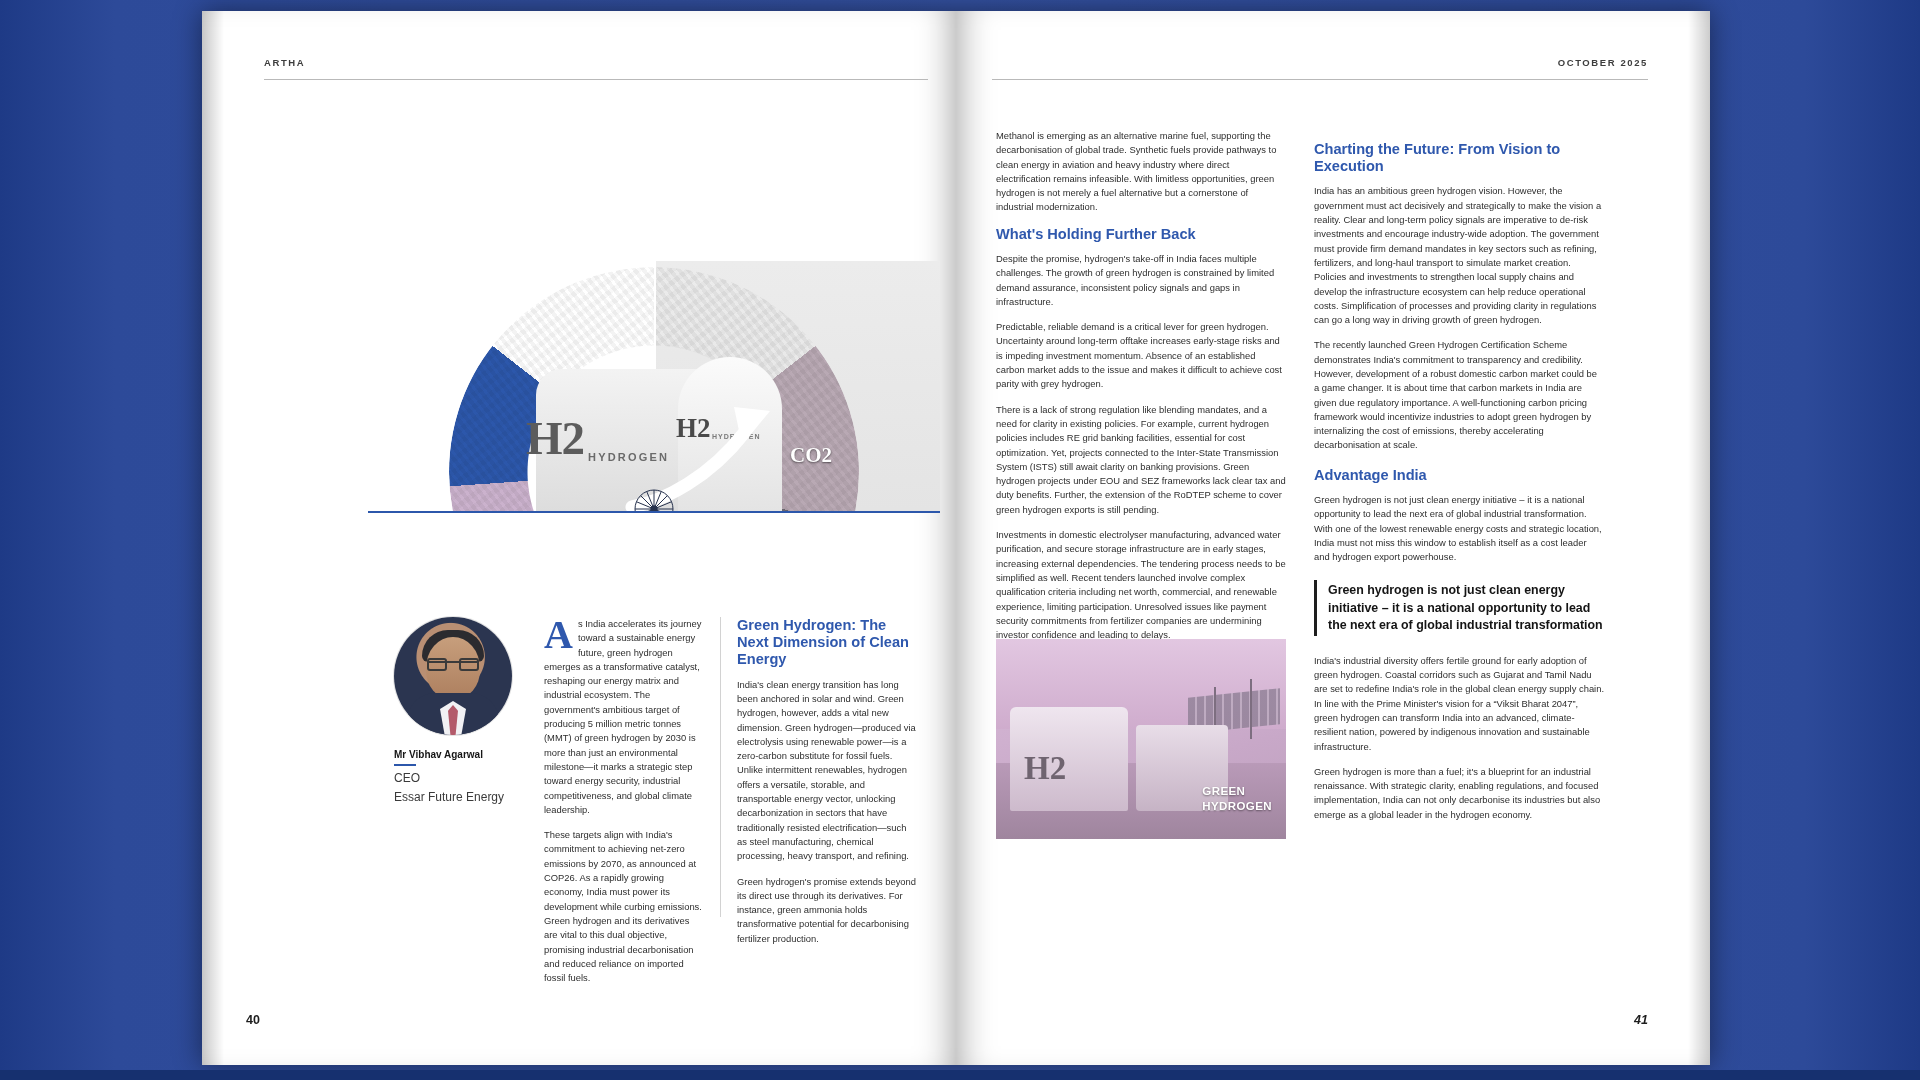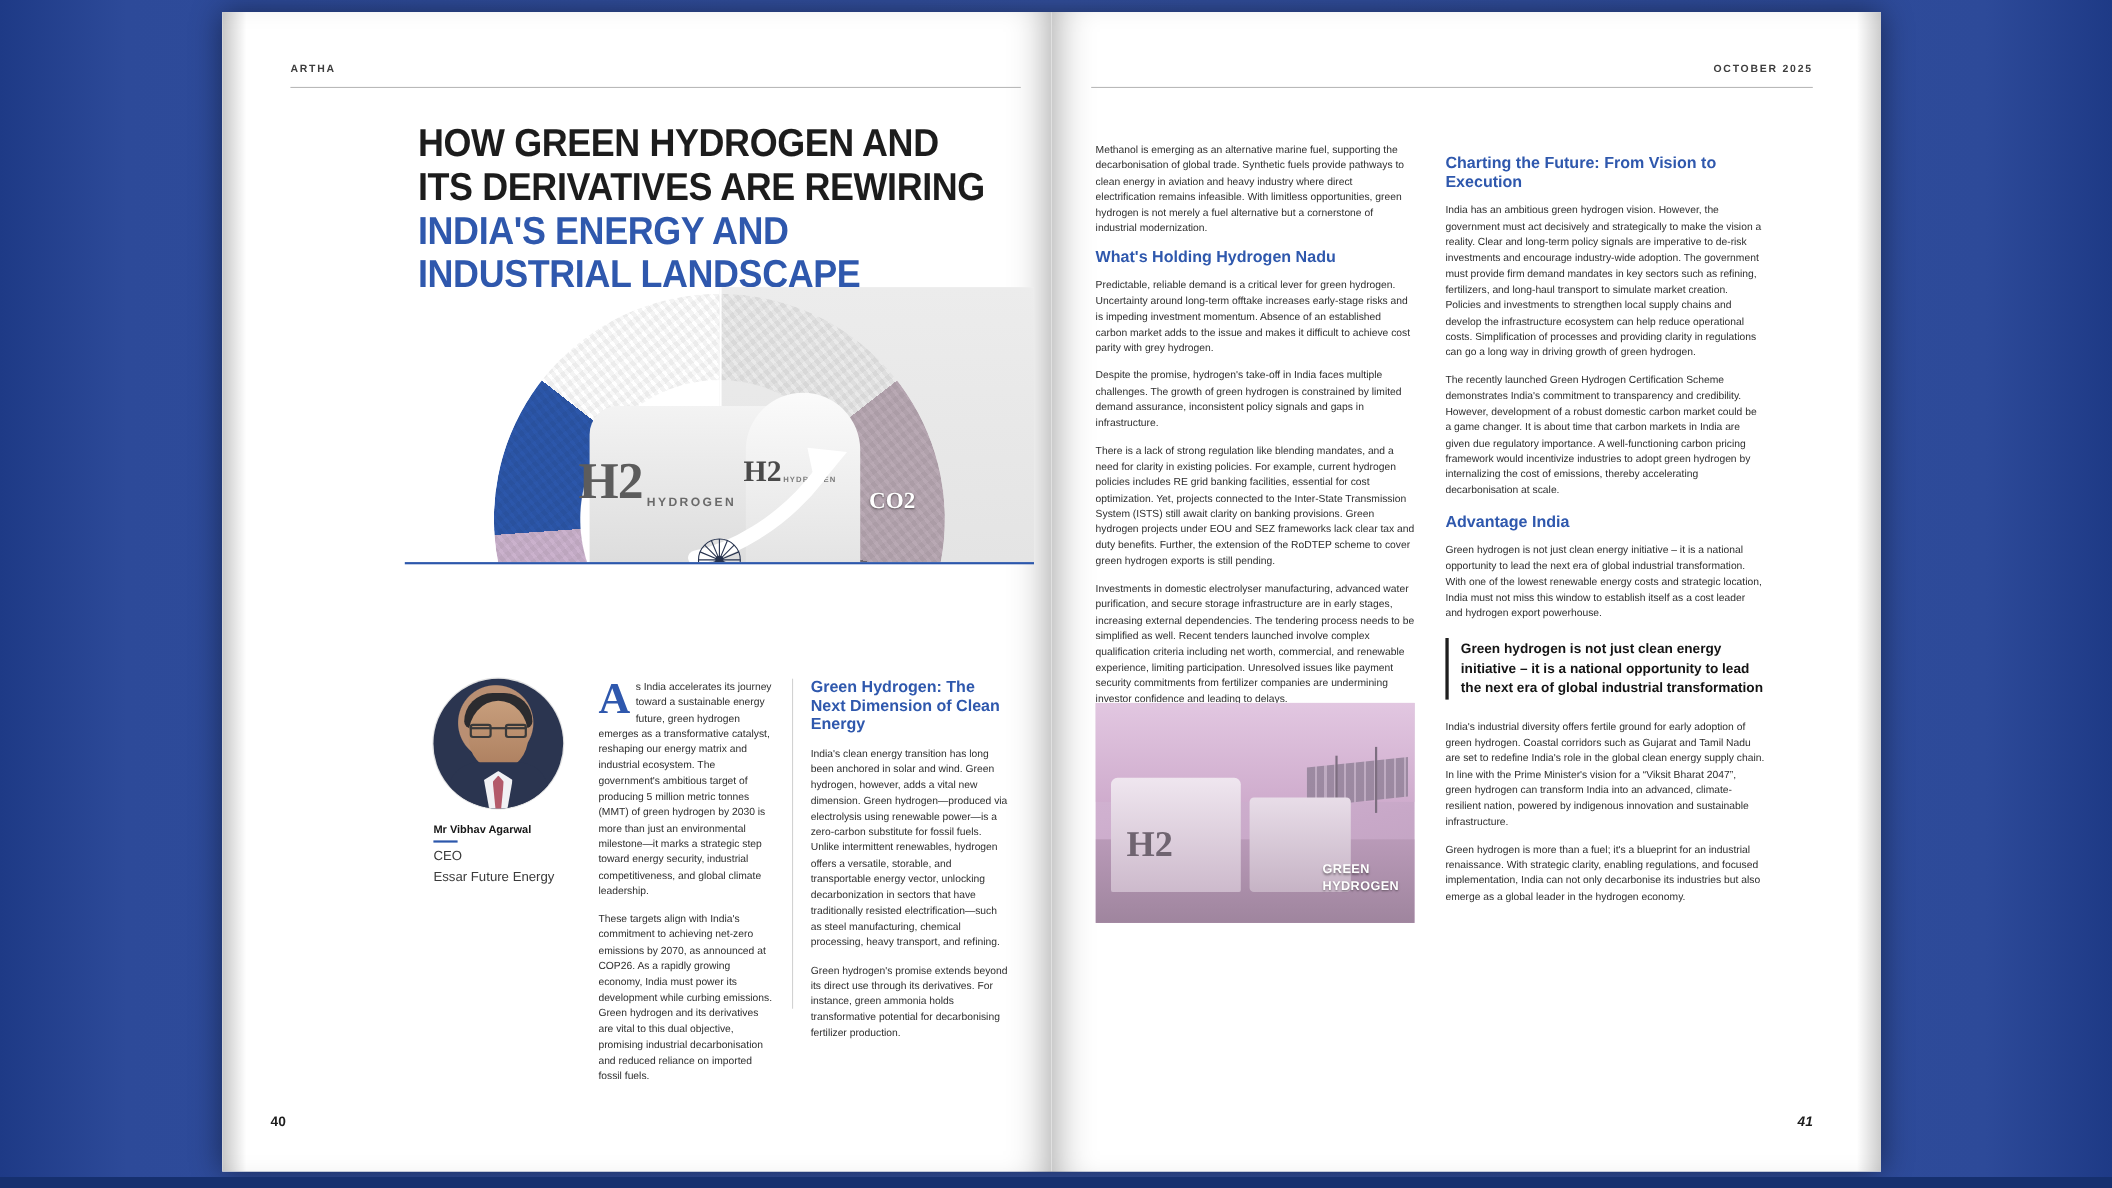--- a/index.html
+++ b/index.html
@@ -290,26 +290,20 @@
 
 <div id="viewer">
 
   <div id="spread">
 
     <div class="page left">
 
       <div class="runhead">ARTHA</div>
       <div class="runrule"></div>
 
-      <div id="headline">
-        <div class="hl dark">HOW GREEN HYDROGEN AND</div>
-        <div class="hl dark">ITS DERIVATIVES ARE REWIRING</div>
-        <div class="hl blue">INDIA'S ENERGY AND</div>
-        <div class="hl blue">INDUSTRIAL LANDSCAPE</div>
-      </div>
 
       <div id="hero">
         <div class="rightpanel"></div>
         <div id="ring-clip">
           <div id="ring"></div>
           <div id="ringtex"></div>
         </div>
         <div class="divline"></div>
 
         <div id="tank"></div>
@@ -387,23 +381,23 @@
       <div class="folio">40</div>
     </div>
 
     <div class="page right">
 
       <div class="runhead">OCTOBER 2025</div>
       <div class="runrule"></div>
 
       <div class="col body" id="colR1">
         <p>Methanol is emerging as an alternative marine fuel, supporting the decarbonisation of global trade. Synthetic fuels provide pathways to clean energy in aviation and heavy industry where direct electrification remains infeasible. With limitless opportunities, green hydrogen is not merely a fuel alternative but a cornerstone of industrial modernization.</p>
-        <h3 class="sec">What's Holding Hydrogen Nadu</h3>
+        <h3 class="sec">What's Holding Further Back</h3>
+        <p>Despite the promise, hydrogen's take-off in India faces multiple challenges. The growth of green hydrogen is constrained by limited demand assurance, inconsistent policy signals and gaps in infrastructure.</p>
         <p>Predictable, reliable demand is a critical lever for green hydrogen. Uncertainty around long-term offtake increases early-stage risks and is impeding investment momentum. Absence of an established carbon market adds to the issue and makes it difficult to achieve cost parity with grey hydrogen.</p>
-        <p>Despite the promise, hydrogen's take-off in India faces multiple challenges. The growth of green hydrogen is constrained by limited demand assurance, inconsistent policy signals and gaps in infrastructure.</p>
         <p>There is a lack of strong regulation like blending mandates, and a need for clarity in existing policies. For example, current hydrogen policies includes RE grid banking facilities, essential for cost optimization. Yet, projects connected to the Inter-State Transmission System (ISTS) still await clarity on banking provisions. Green hydrogen projects under EOU and SEZ frameworks lack clear tax and duty benefits. Further, the extension of the RoDTEP scheme to cover green hydrogen exports is still pending.</p>
         <p>Investments in domestic electrolyser manufacturing, advanced water purification, and secure storage infrastructure are in early stages, increasing external dependencies. The tendering process needs to be simplified as well. Recent tenders launched involve complex qualification criteria including net worth, commercial, and renewable experience, limiting participation. Unresolved issues like payment security commitments from fertilizer companies are undermining investor confidence and leading to delays.</p>
       </div>
 
       <div id="photo">
         <div class="sky"></div>
         <div class="ground"></div>
         <div class="panels"></div>
         <div class="pole" style="right:34px; top:40px; height:60px;"></div>
         <div class="pole" style="right:70px; top:48px; height:52px;"></div>

